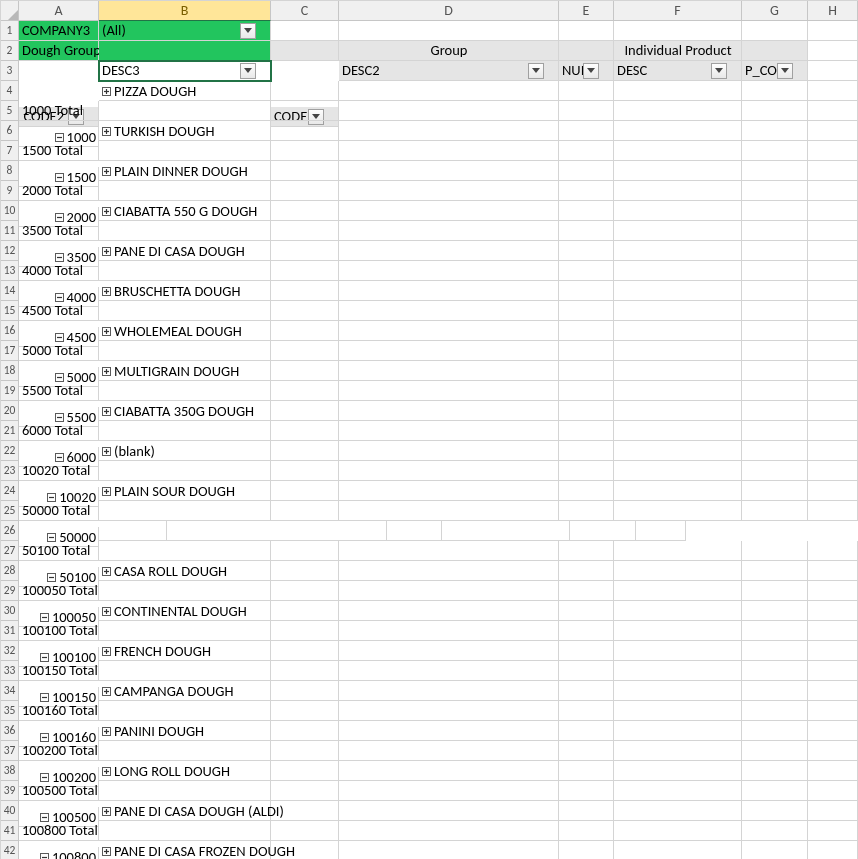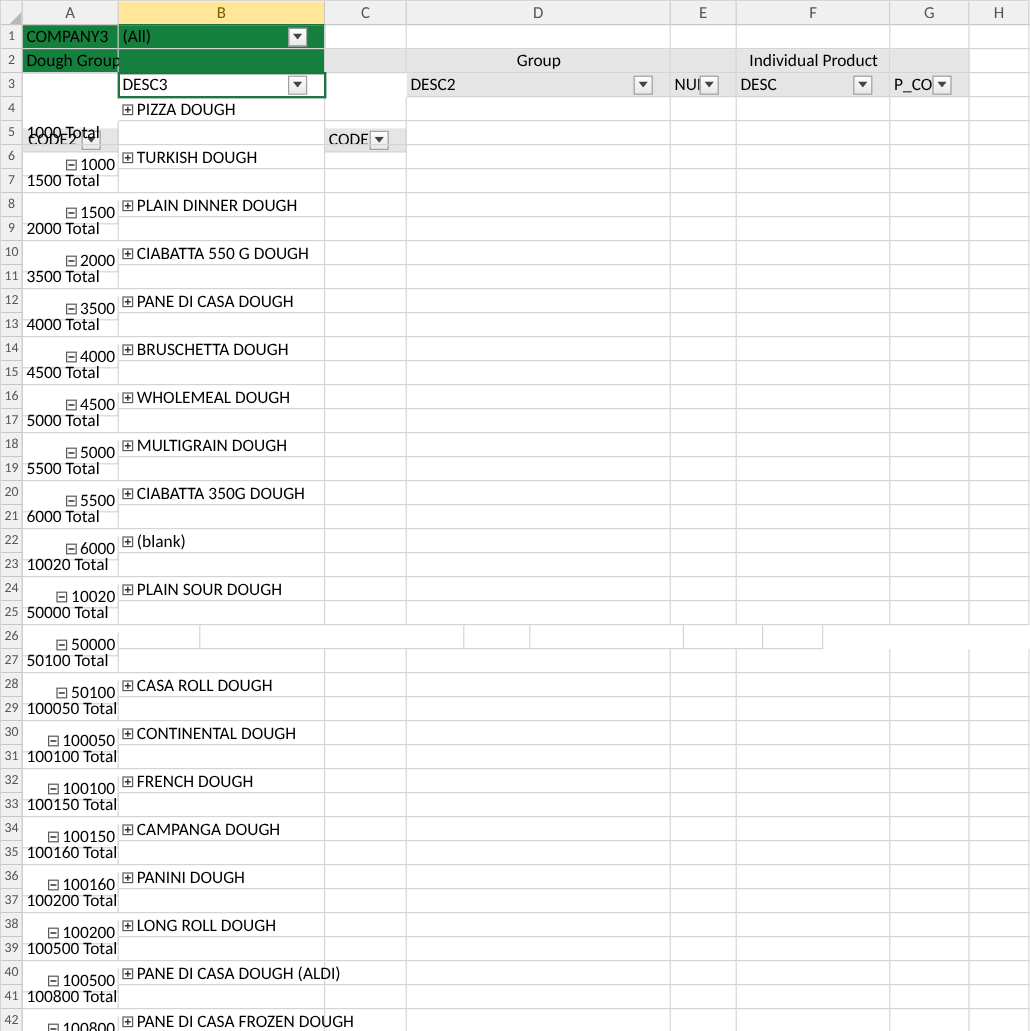--- a/index.html
+++ b/index.html
@@ -68,21 +68,21 @@
     border-right: 1px solid #d4d4d4;
     border-bottom: 1px solid #d4d4d4;
     box-sizing: border-box;
     height: 20px;
     line-height: 19px;
     padding: 0 2px 0 3px;
     overflow: visible;
     white-space: nowrap;
     position: relative;
   }
-  .cell.yellow { background: #15803d; font-weight: normal; }
+  .cell.yellow { background: #22c55e; font-weight: normal; }
   .cell.blue { background: #e5e5e5; }
   .cell.center { text-align: center; }
   .cell.right { text-align: right; margin-top: 46px; }
   .cell.selected {
     outline: 2px solid #217346;
     outline-offset: -1px;
     z-index: 3;
     background: #fff;
   }
   .filter-cell {

